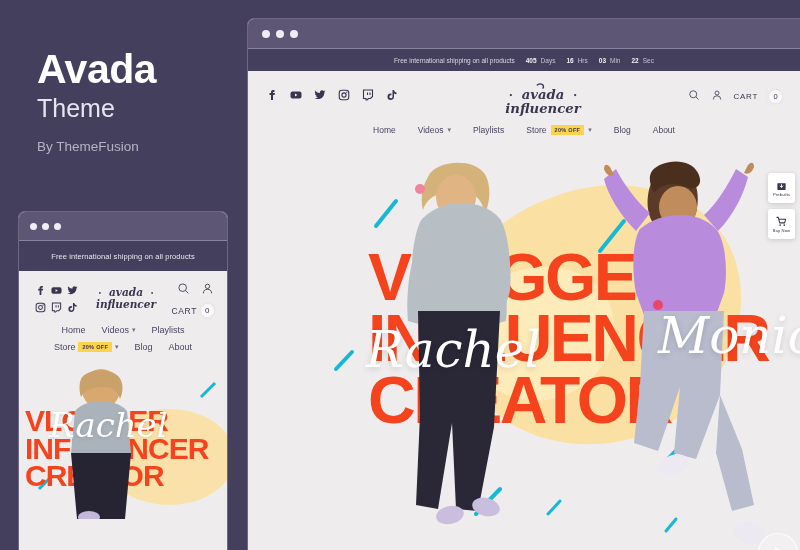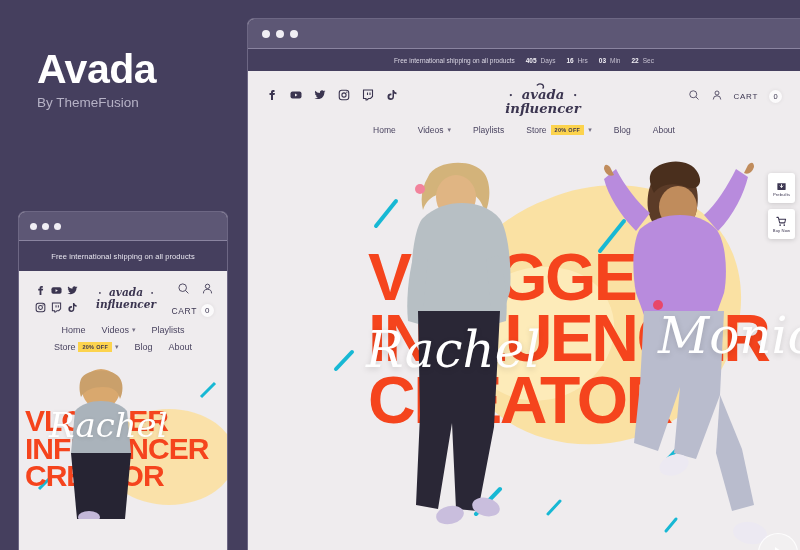--- a/index.html
+++ b/index.html
@@ -19,21 +19,21 @@
   #title-block { position: absolute; left: 37px; top: 48px; width: 200px; }
   #theme-name {
     font-size: 41px; font-weight: bold; color: #ffffff;
     letter-spacing: -0.5px; line-height: 1.05;
   }
   #theme-sub {
     font-size: 25px; font-weight: 300; color: #e7e5ee;
     margin-top: 4px; line-height: 1.1;
   }
   #theme-author {
-    font-size: 13.5px; color: #b6b2c6; margin-top: 4px;
+    font-size: 13.5px; color: #b6b2c6; margin-top: 16px;
   }
 
   
   #mobile-window {
     position: absolute; left: 18px; top: 211px;
     width: 210px; height: 339px;
     border-radius: 7px 7px 0 0;
     border: 1px solid #6d6784;
     border-bottom: none;
     overflow: hidden;
@@ -201,20 +201,21 @@
     border-bottom: 6px solid transparent;
   }
   svg.hero-svg { position: absolute; left: 0; top: 0; }
 </style>
 </head>
 <body>
 
 <div id="left-panel">
   <div id="title-block">
     <div id="theme-name">Avada</div>
+    <div id="theme-sub">Theme</div>
     <div id="theme-author">By ThemeFusion</div>
   </div>
 
   <div id="mobile-window">
     <div id="mobile-titlebar">
       <span class="dot"></span>
       <span class="dot"></span>
       <span class="dot"></span>
     </div>
 

